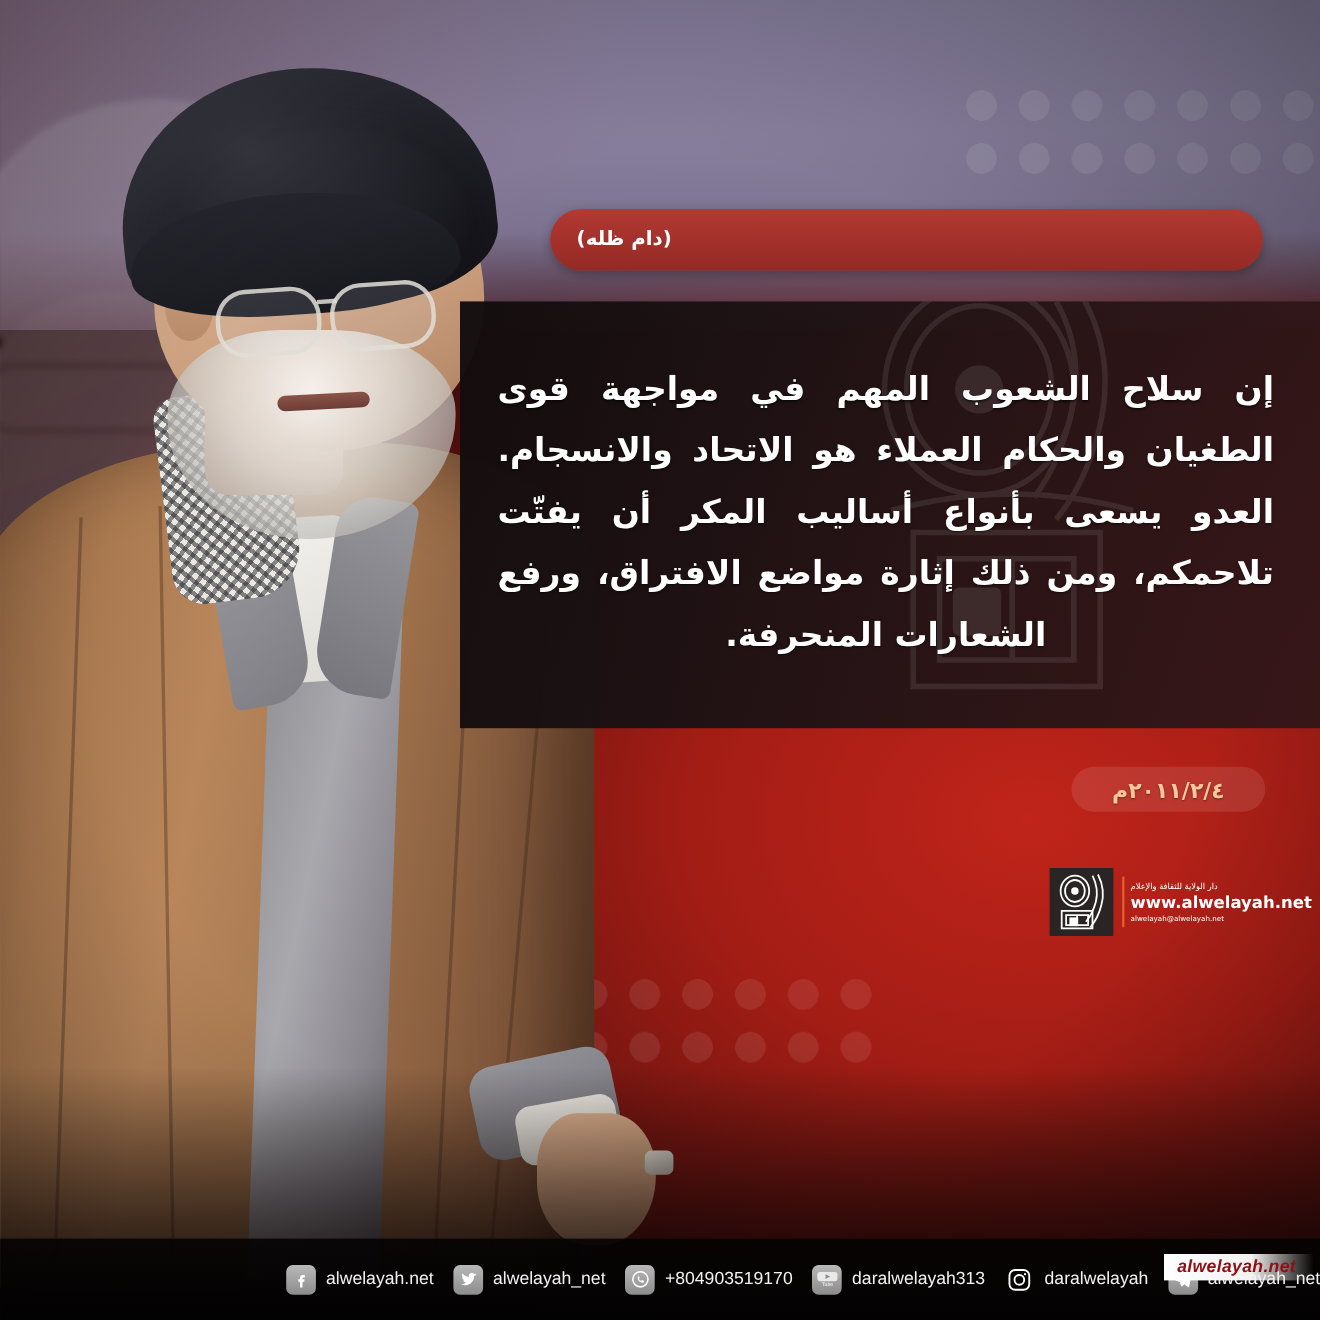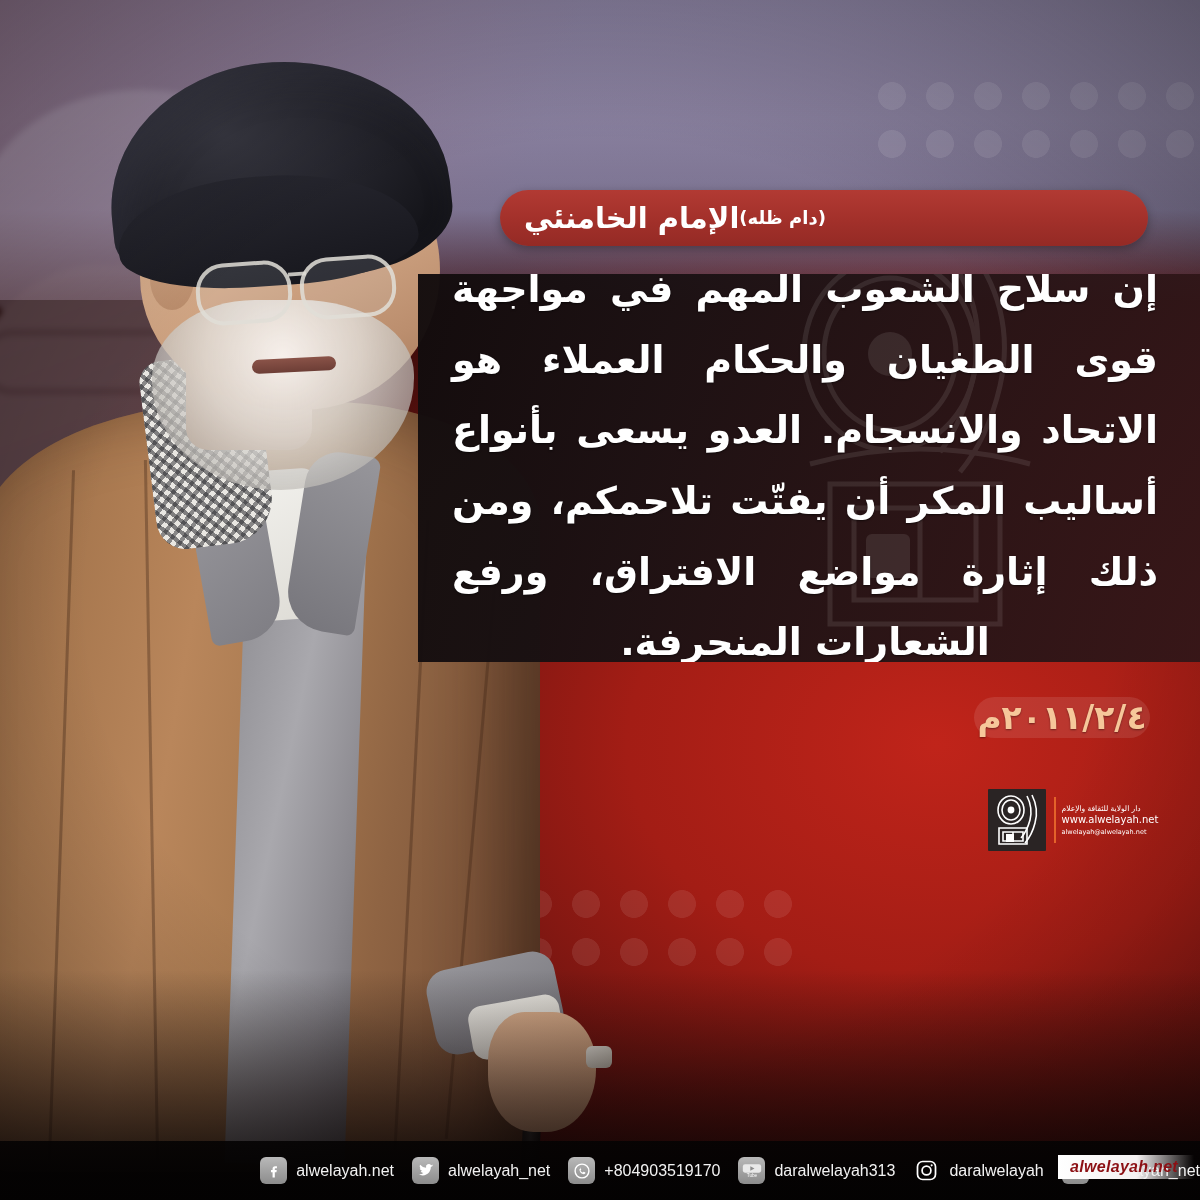--- a/index.html
+++ b/index.html
@@ -235,63 +235,63 @@
   .quote-watermark{
     position:absolute;right:130px;top:-40px;
     width:300px;height:440px;opacity:.09;
     pointer-events:none;
   }
   .quote-text{
     position:absolute;inset:0;
     display:flex;align-items:center;
     padding:18px 42px 22px 34px;
     color:#ffffff;
-    font-size:38px;
+    font-size:30px;
     font-weight:bold;
     line-height:1.86;
     text-align:justify;
     text-align-last:center;
     direction:rtl;
     text-shadow:0 1px 2px rgba(0,0,0,.55);
   }
 
   
   .date-pill{
     position:absolute;left:974px;top:697px;width:176px;height:41px;
     background:rgba(255,255,255,.10);
     border-radius:21px;
     display:flex;align-items:center;justify-content:center;
-    color:#f6c79a;font-size:33px;font-weight:bold;
+    color:#f6c79a;font-size:20px;font-weight:bold;
     letter-spacing:.5px;
     text-shadow:0 1px 2px rgba(0,0,0,.4);
   }
 
   
   .logo-block{
     position:absolute;left:994px;top:786px;width:158px;height:68px;
     display:flex;align-items:center;justify-content:center;gap:8px;
   }
   .logo-texts{
     display:flex;flex-direction:column;align-items:flex-end;
     justify-content:center;gap:1px;padding-left:6px;
     border-left:2px solid #e4622a;height:46px;
   }
   .logo-texts span{color:#ffffff;line-height:1.25;white-space:nowrap;}
   .lt-ar{font-size:7.5px;}
-  .lt-url{font-size:10px;font-weight:normal;}
+  .lt-url{font-size:15px;font-weight:bold;}
   .lt-mail{font-size:6.5px;}
   .logo-mark{
     width:58px;height:62px;background:#2a2424;
     display:flex;align-items:center;justify-content:center;
     flex:0 0 auto;border-radius:1px;
   }
 
   
   .footer{
-    position:absolute;left:0;bottom:0;width:1200px;height:59px;
+    position:absolute;left:0;bottom:0;width:1200px;height:74px;
     background:linear-gradient(180deg, rgba(5,3,3,.90) 0%, rgba(3,2,2,.96) 100%);
     display:flex;align-items:center;
     padding:0 0 0 0;
   }
   .social-row{
     display:flex;align-items:center;direction:ltr;
     gap:18px;margin-left:196px;
   }
   .social{
     display:flex;align-items:center;gap:9px;
@@ -361,21 +361,20 @@
       <div class="glasses-l"></div>
       <div class="glasses-bridge"></div>
       <div class="glasses-r"></div>
     </div>
   </div>
 
   <div class="bg-vignette"></div>
 
   <div class="title-pill">
     <span class="title-sub">(دام ظله)</span>
-    <span class="title-main">الإمام الخامنئي</span>
   </div>
 
   <div class="quote-panel">
     <svg class="quote-watermark" viewBox="0 0 300 440">
       <g fill="none" stroke="#ffffff" stroke-width="5">
         <ellipse cx="120" cy="120" rx="86" ry="96"></ellipse>
         <ellipse cx="120" cy="120" rx="66" ry="76"></ellipse>
         <path d="M190 40 q26 46 14 100 q-10 46 -34 78"></path>
         <path d="M214 36 q30 54 16 116 q-12 52 -40 86"></path>
         <path d="M60 250 h170 v140 h-170 z"></path>

